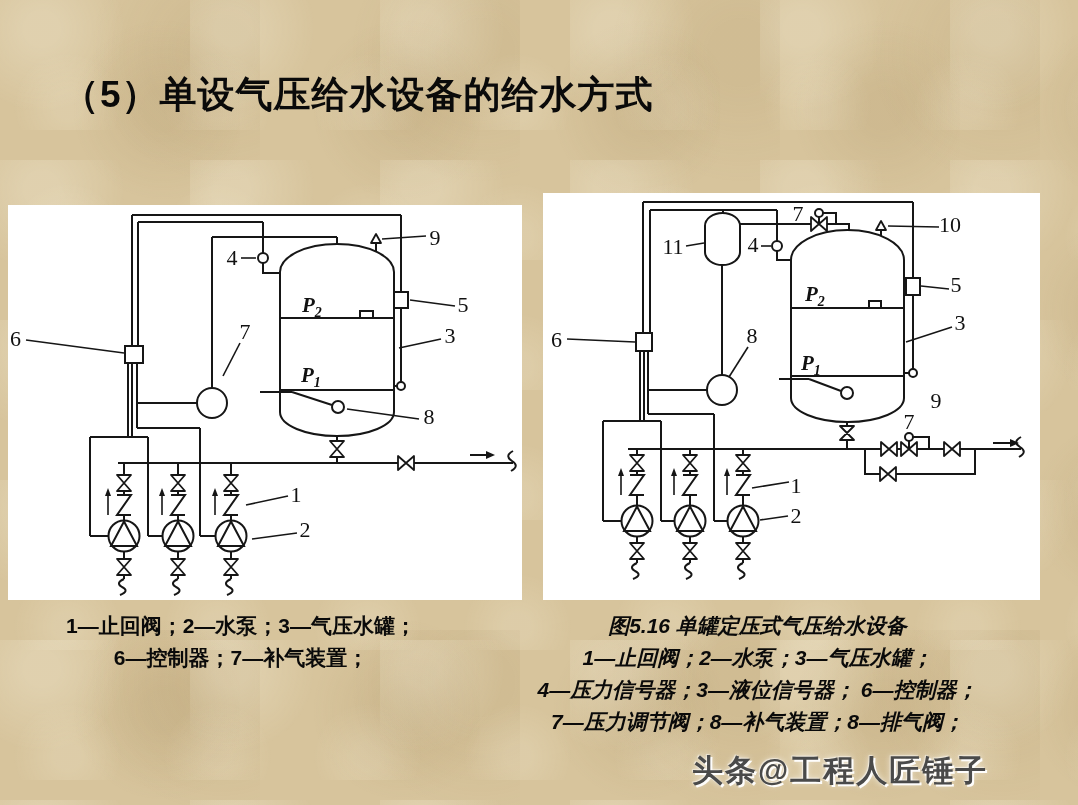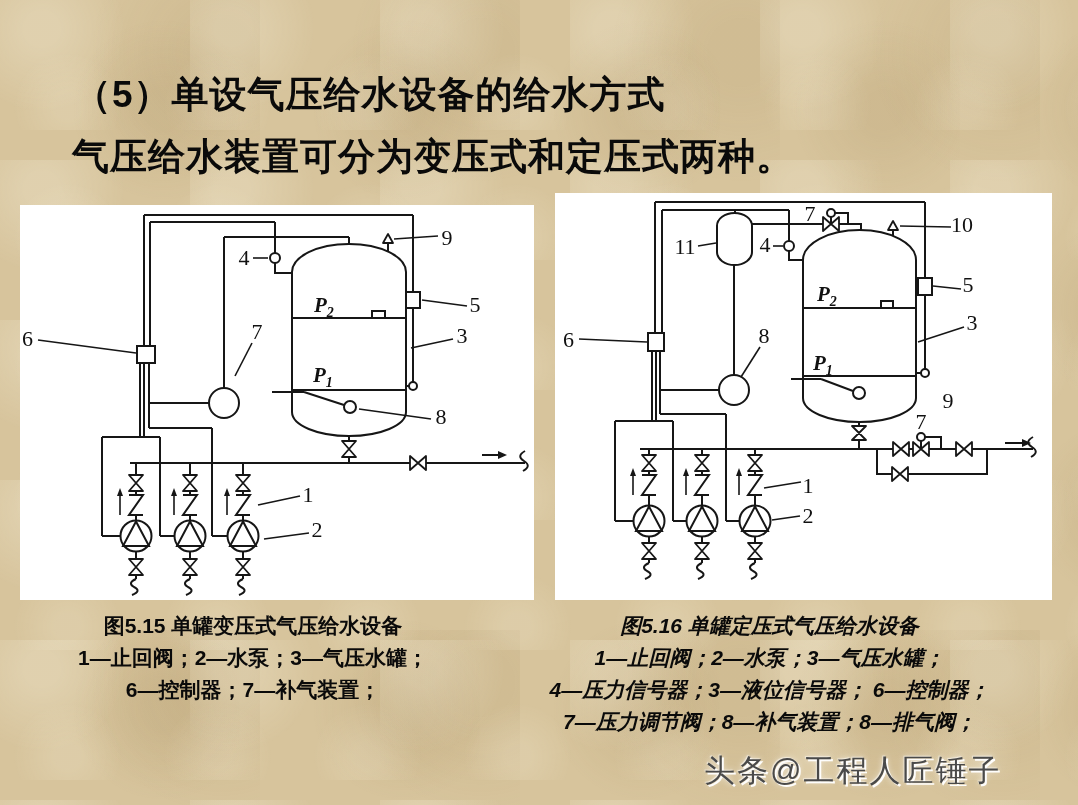--- a/index.html
+++ b/index.html
@@ -18,40 +18,39 @@
   #title1{left:62px;top:70px;}
   #title2{left:60px;top:132px;}
   .panel{position:absolute;background:#ffffff;}
   #panel-left{left:8px;top:205px;width:514px;height:395px;}
   #panel-right{left:543px;top:193px;width:497px;height:407px;}
   .caption{position:absolute;text-align:center;color:#0a0a0a;font-weight:bold;font-size:21px;line-height:32px;}
   #caption-left{left:8px;top:610px;width:466px;}
   #caption-right{left:495px;top:610px;width:525px;font-style:italic;}
   #watermark{
     position:absolute;left:692px;top:750px;white-space:nowrap;
-    font-size:31px;font-weight:normal;color:#4a4a4a;letter-spacing:2px;
+    font-size:31px;font-weight:bold;color:#4a4a4a;letter-spacing:2px;
     text-shadow:2px 2px 0 rgba(255,255,255,.95), -1px -1px 1px rgba(255,255,255,.55), 0 0 6px rgba(255,255,255,.8);
   }
   svg{display:block;}
   .p{fill:none;stroke:#161616;stroke-width:2;}
   .thin{fill:none;stroke:#161616;stroke-width:1.6;}
   .shape{fill:#ffffff;stroke:#161616;stroke-width:2;}
   .valve{fill:#ffffff;stroke:#161616;stroke-width:1.8;stroke-linejoin:round;}
   .solid{fill:#161616;stroke:none;}
   .lbl{font-family:"Liberation Serif",serif;font-size:22px;fill:#111;}
   .plabel{font-family:"Liberation Serif",serif;font-style:italic;font-weight:bold;font-size:21px;fill:#111;}
   .psub{font-size:14px;}
 </style>
 </head>
 <body>
 
-<div style="position:absolute;inset:0;margin-left:12px;">
+<div style="position:absolute;inset:0;">
 
   <div class="title" id="title1">（5）单设气压给水设备的给水方式</div>
-  <div class="title" id="title2">气压给水装置可分为变压式和定压式两种。</div>
 
   <div class="panel" id="panel-left">
     <svg width="514" height="395" viewBox="0 0 514 395">
       <g>
         <path class="p" d="M124,10 H393 M124,10 V141 M130,17 H255 M130,17 V141
                           M255,17 V48 M255,58 V68 H272
                           M204,32 H329 M329,32 V39 M204,32 V183
                           M189,198 H129
                           M393,10 V87 M393,103 V177 M389,181 H386
                           M329,231 V236 M329,252 V258
@@ -276,21 +275,20 @@
         <text class="lbl" x="366" y="236" text-anchor="middle">7</text>
         <path class="thin" d="M209,295 L246,289"></path>
           <text class="lbl" x="253" y="300" text-anchor="middle">1</text>
         <path class="thin" d="M217,327 L245,323"></path>
           <text class="lbl" x="253" y="330" text-anchor="middle">2</text>
       </g>
     </svg>
   </div>
 
   <div class="caption" id="caption-left">
-    <div>图5.15  单罐变压式气压给水设备</div>
     <div>1—止回阀；2—水泵；3—气压水罐；</div>
     <div>6—控制器；7—补气装置；</div>
   </div>
 
   <div class="caption" id="caption-right">
     <div>图5.16  单罐定压式气压给水设备</div>
     <div>1—止回阀；2—水泵；3—气压水罐；</div>
     <div>4—压力信号器；3—液位信号器； 6—控制器；</div>
     <div>7—压力调节阀；8—补气装置；8—排气阀；</div>
   </div>

